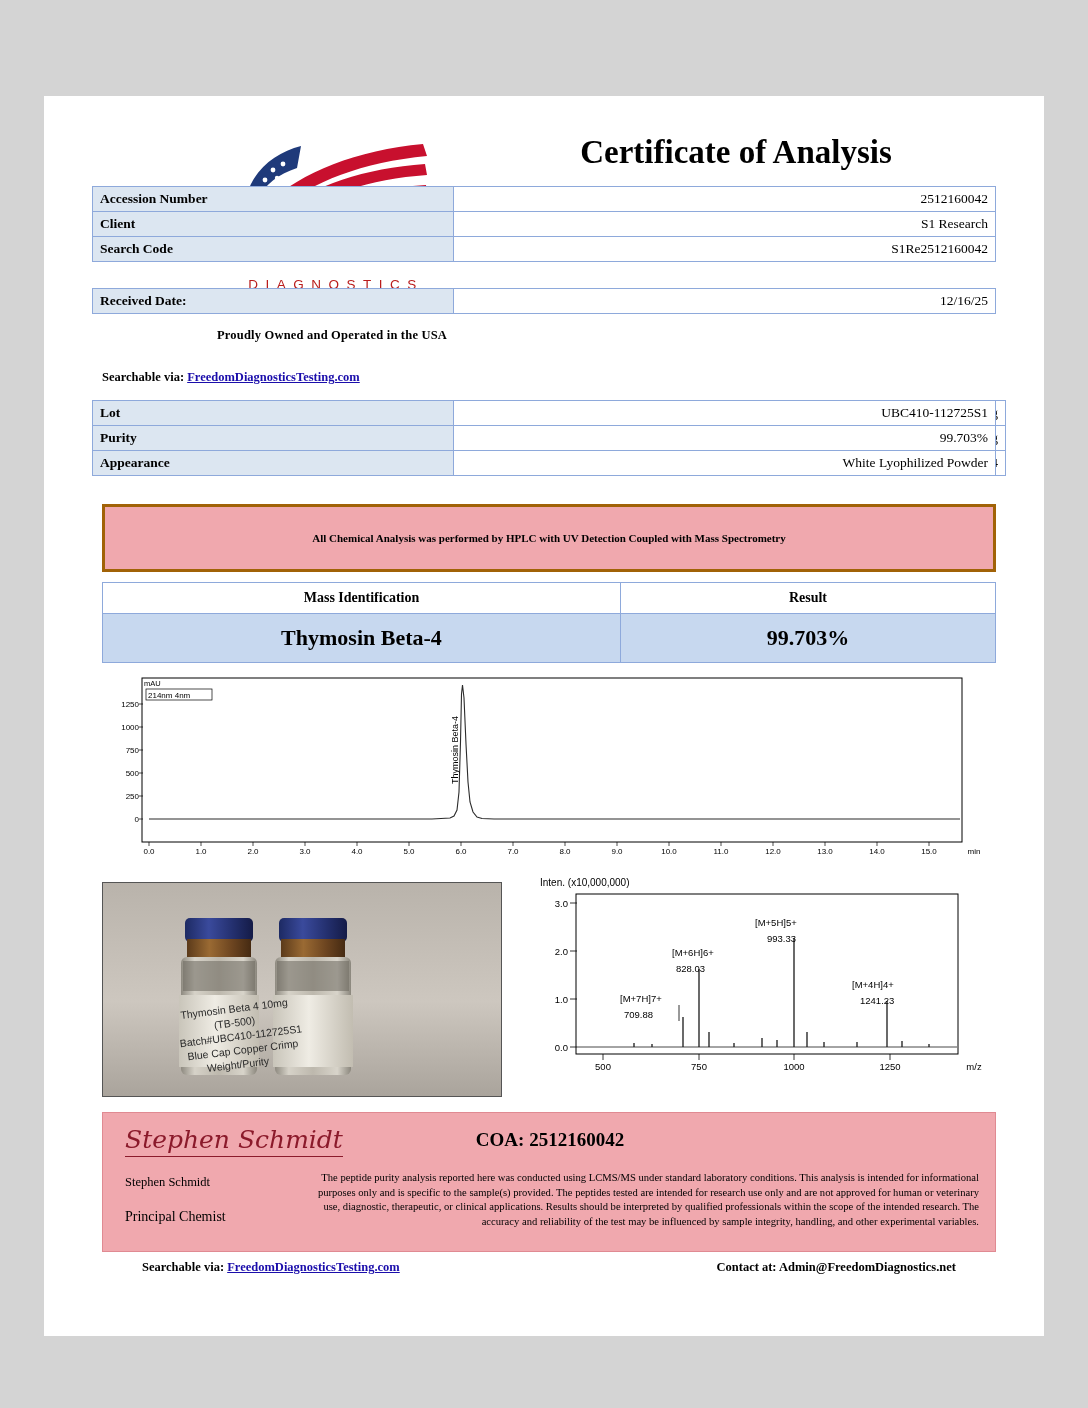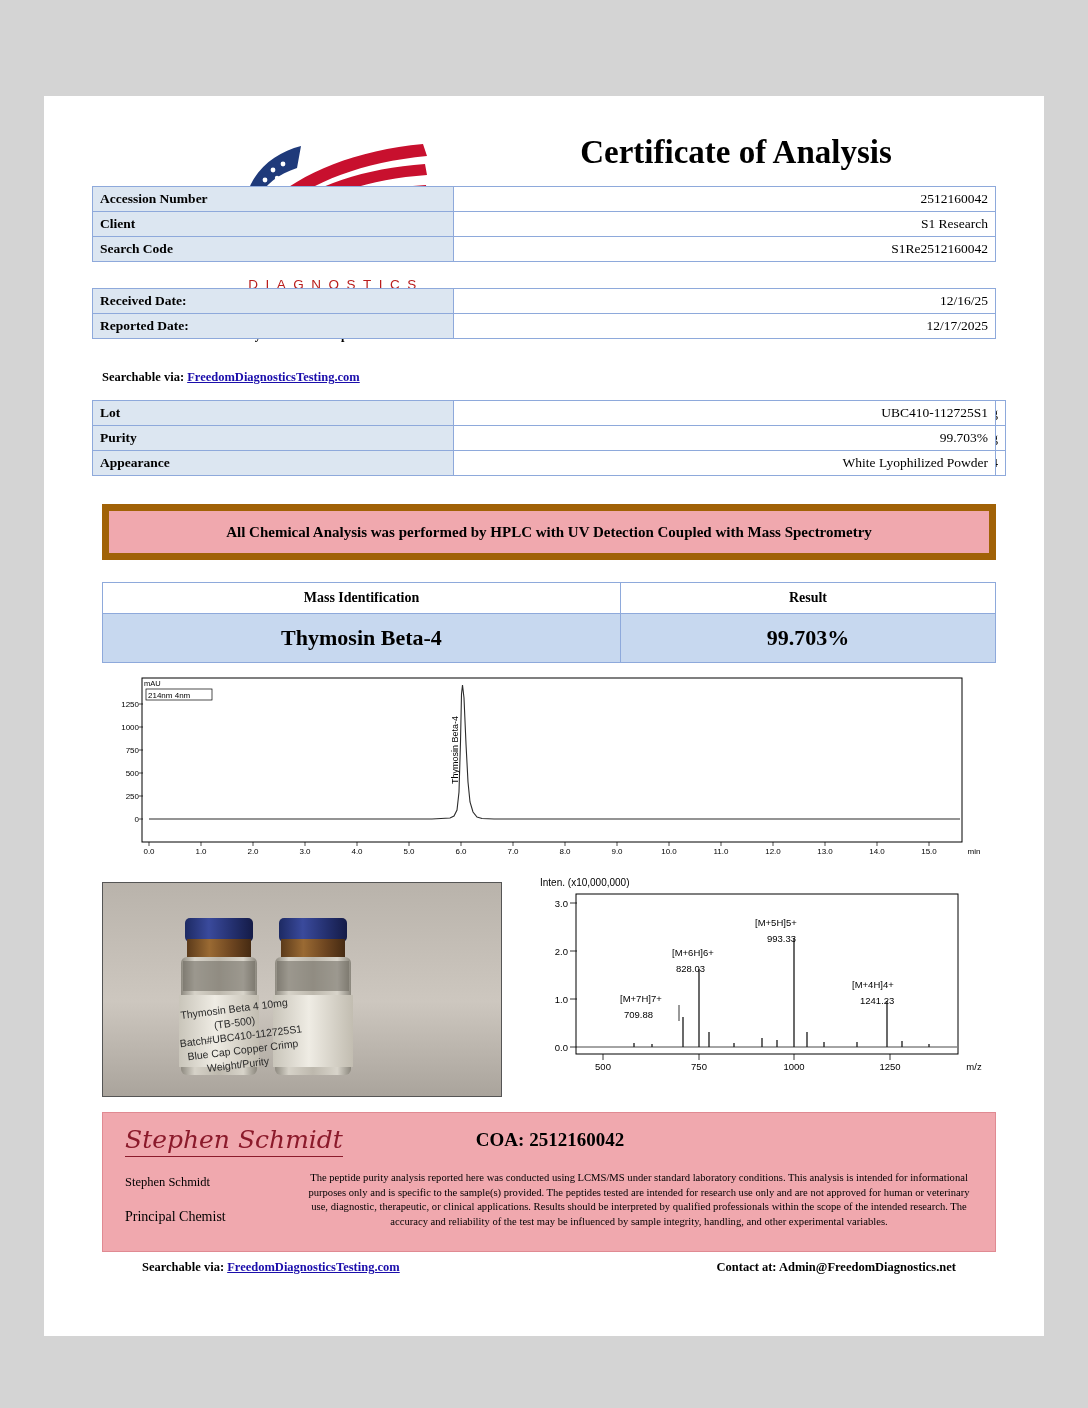--- a/index.html
+++ b/index.html
@@ -62,24 +62,24 @@
   .tbl-acc { position:absolute; right:0; top:62px; width:440px; }
   .tbl-dates { position:absolute; right:0; top:164px; width:440px; }
 
   .tbl-left { position:absolute; left:10px; top:276px; width:400px; }
   .tbl-left td.k { width:185px; }
   .tbl-right { position:absolute; right:0; top:276px; width:440px; }
   .tbl-right td.k { width:185px;margin-left:24px; }
 
   
   .banner {
-    position:absolute; left:10px; top:380px; width:894px; height:56px;
-    background:#f0a8ae; border:7px solid #a16207;
+    position:absolute; left:10px; top:380px; width:894px; height:68px;
+    background:#f0a8ae; border:3px solid #a16207;
     display:flex; align-items:center; justify-content:center;
-    font-weight:bold; font-size:15px; color:#000;
+    font-weight:bold; font-size:11px; color:#000;
   }
 
   
   .mass-tbl { position:absolute; left:10px; top:458px; width:894px; border-collapse:collapse; }
   .mass-tbl td { border:1px solid #8ea9db; text-align:center; }
   .mass-tbl tr.h td { background:#ffffff; font-weight:bold; font-size:14px; height:31px; }
   .mass-tbl tr.b td { background:#c7d8ef; font-weight:bold; font-size:22px; height:49px; }
   .mass-tbl td.col1 { width:58%; }
 
   
@@ -111,21 +111,21 @@
     border-bottom:1.5px solid #8b1a2b; padding-bottom:2px;
   }
   .sig-name { position:absolute; left:22px; top:62px; font-size:12.5px; color:#000; }
   .sig-role { position:absolute; left:22px; top:96px; font-size:14px; color:#000; }
   .coa-num {
     position:absolute; left:0; top:16px; width:894px; text-align:center;
     font-size:19px; font-weight:bold; color:#000000;
   }
   .disclaimer {
     position:absolute; left:196px; top:58px; width:680px;
-    font-size:10.6px; line-height:1.38; color:#000; text-align:center;
+    font-size:10.6px; line-height:1.38; color:#000; text-align:right;
   }
   .footlinks {
     position:absolute; left:10px; top:1136px; width:894px;
     display:flex; justify-content:space-between;
     font-size:12.5px; font-weight:bold; color:#000;
     padding:0 40px;
   }
   .footlinks a { color:#1a0dab; text-decoration:underline; }
 </style>
 </head>
@@ -176,24 +176,20 @@
           <td class="v">S1Re2512160042</td>
         </tr>
       </tbody>
         </table>
 
       <table class="kv tbl-dates">
         <tbody>
             <tr>
           <td class="k">Received Date:</td>
           <td class="v">12/16/25</td>
-        </tr>
-        <tr>
-          <td class="k">Reported Date:</td>
-          <td class="v">12/17/2025</td>
         </tr>
       </tbody>
         </table>
 
       <table class="kv tbl-left">
         <tbody>
             <tr>
           <td class="k">Product</td>
           <td class="v">Thymosin Beta 4 10mg</td>
         </tr>

